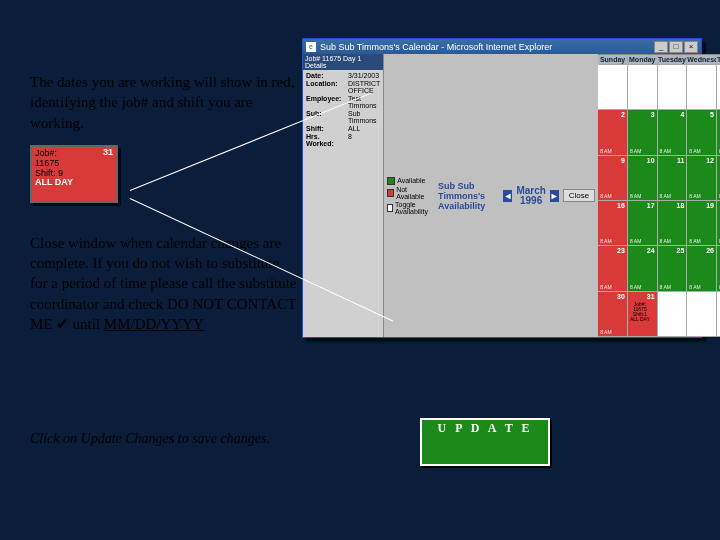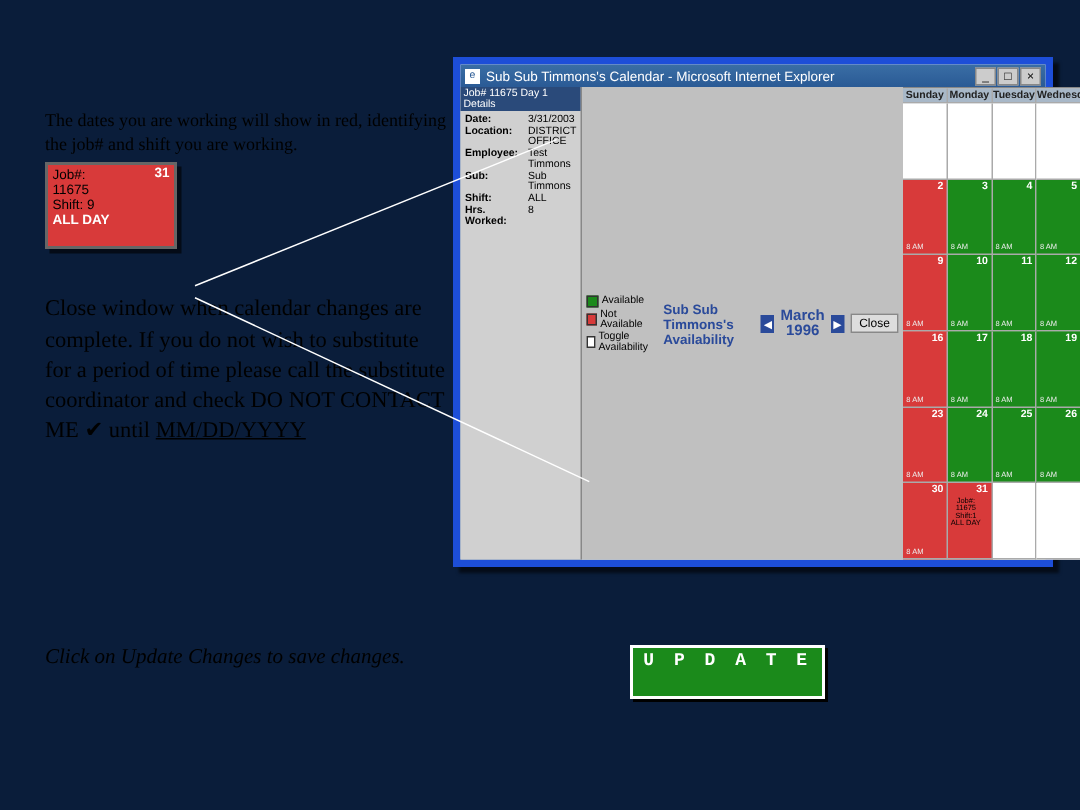--- a/index.html
+++ b/index.html
@@ -13,25 +13,25 @@
   }
   .left-col {
     position: absolute;
     left: 30px;
     top: 72px;
     width: 270px;
     color: #111;
     background: transparent;
   }
   .para1 {
-    font-size: 12px;
+    font-size: 15px;
     line-height: 1.35;
     color: #000;
     background: transparent;
-    margin-bottom: 0;
+    margin-bottom: 12px;
   }
   .job-thumb {
     width: 88px;
     height: 58px;
     background: #d83a3a;
     border: 2px solid #666;
     box-shadow: 3px 3px 0 rgba(0,0,0,0.6);
     color: #000;
     font-family: Arial, sans-serif;
     font-size: 9px;
@@ -68,42 +68,42 @@
     bottom: 93px;
     font-size: 14px;
     font-style: italic;
     color: #000;
   }
   .update-btn {
     position: absolute;
     left: 420px;
     bottom: 74px;
     width: 130px;
-    height: 36px;
+    height: 48px;
     background: #1b8a1b;
     color: #fff;
-    font-family: Liberation Mono, monospace;
+    font-family: Liberation Serif, serif;
     font-size: 12px;
     font-weight: bold;
     letter-spacing: 3px;
     text-align: center;
     line-height: 15px;
     border: 2px solid #fff;
     box-shadow: 2px 2px 0 #000;
     padding-top: 1px;
   }
   
   .browser {
     position: absolute;
     right: 18px;
     top: 38px;
     width: 400px;
-    height: 340px;
+    height: 300px;
     background: #fff;
-    border: 5px solid #1d4ed8;
+    border: 1px solid #1d4ed8;
     box-shadow: 4px 4px 2px rgba(0,0,0,0.6);
     font-family: Arial, sans-serif;
     font-size: 8px;
   }
   .titlebar {
     height: 15px;
     background: linear-gradient(#3a6ea5, #2a5a95);
     color: #fff;
     display: flex;
     align-items: center;

